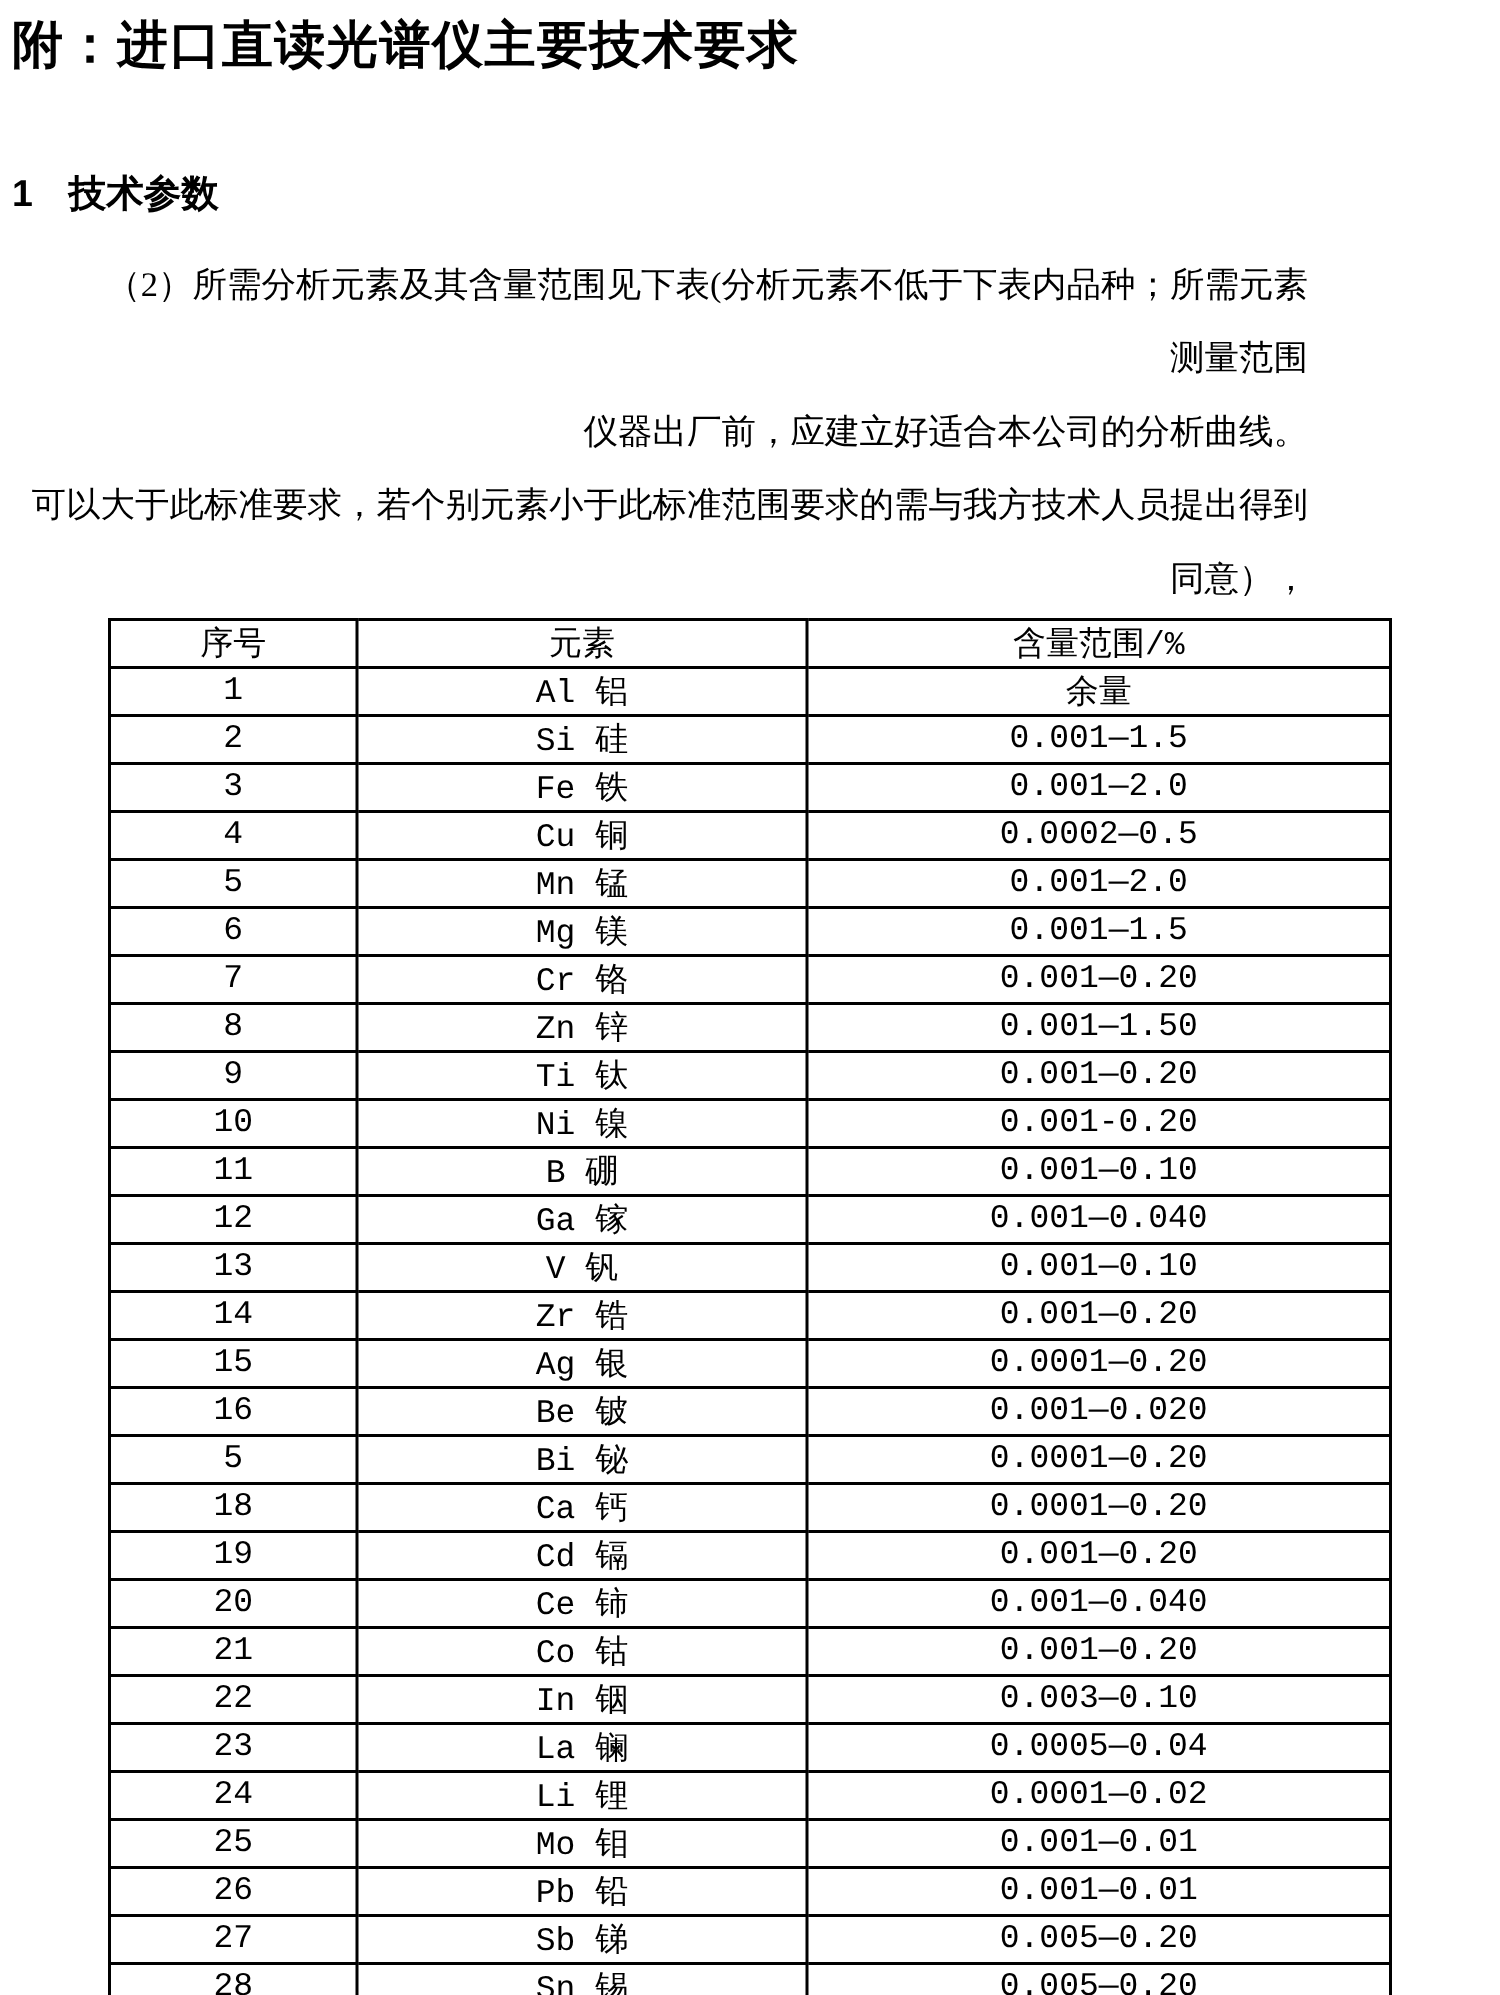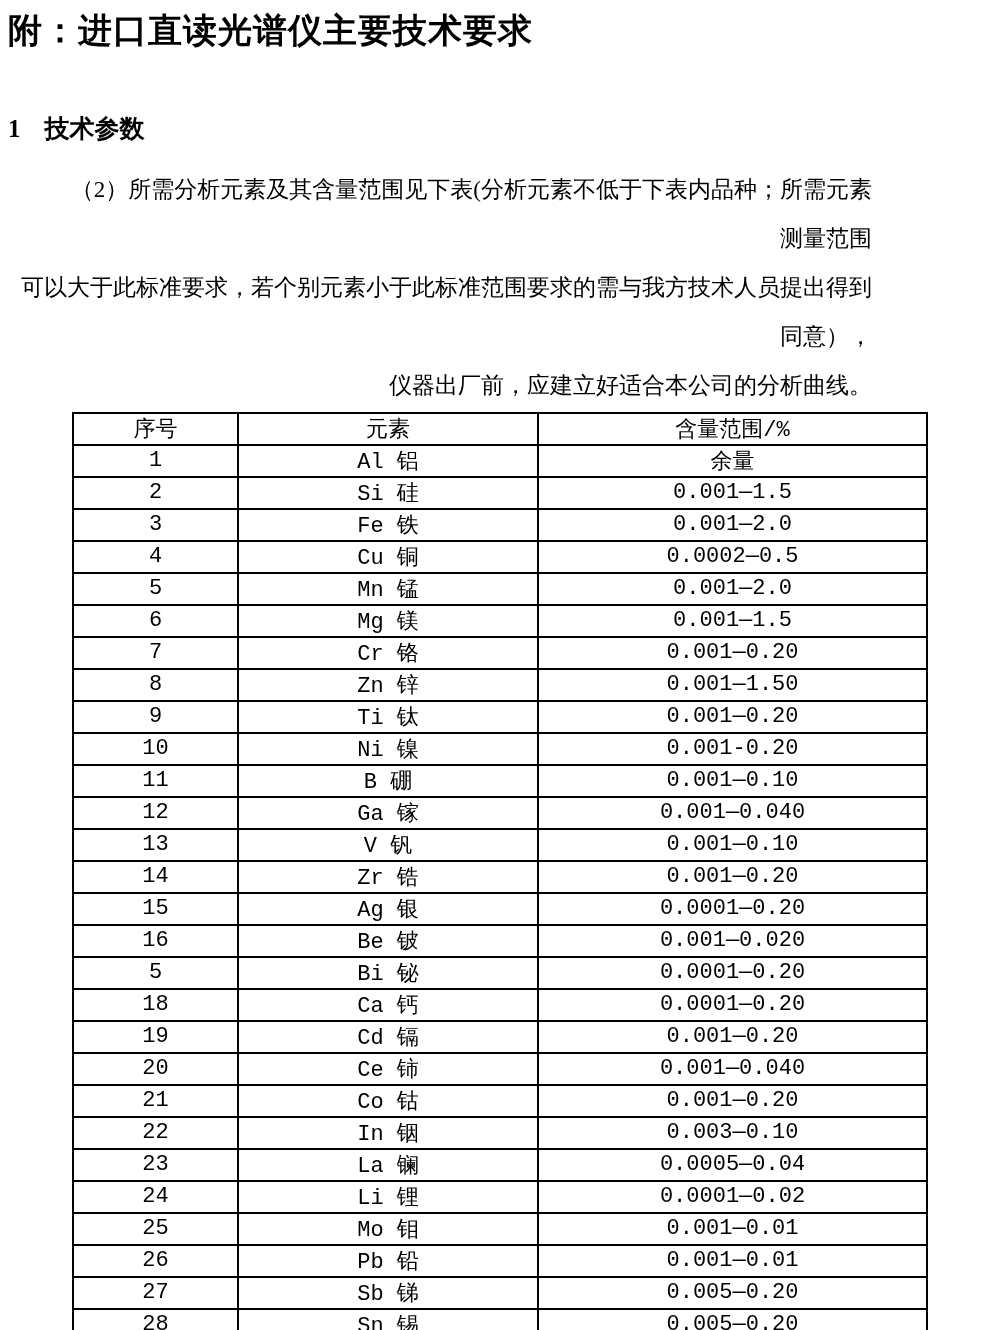--- a/index.html
+++ b/index.html
@@ -26,21 +26,21 @@
     line-height: 44px;
     font-weight: bold;
     letter-spacing: 1px;
     font-family: "Liberation Sans", "DejaVu Sans", sans-serif;
   }
   .section-heading {
     margin-top: 62px;
     font-size: 25px;
     line-height: 30px;
     font-weight: bold;
-    font-family: Liberation Serif, serif;
+    font-family: Liberation Sans, sans-serif;
   }
   .sec-num { margin-right: 24px; }
   .body-text {
     font-size: 23px;
     line-height: 49px;
   }
   .para-1 {
     margin-top: 22px;
     text-indent: 2.3em;
   }
@@ -76,22 +76,22 @@
 
   <h1 class="doc-title">附：进口直读光谱仪主要技术要求</h1>
 
   <h2 class="section-heading">
     <span class="sec-num">1</span><span>技术参数</span>
   </h2>
 
 
   <div class="body-text para-2">
     <div class="indent-line">（2）所需分析元素及其含量范围见下表(分析元素不低于下表内品种；所需元素测量范围</div>
+    <div>仪器出厂前，应建立好适合本公司的分析曲线。</div>
     <div>可以大于此标准要求，若个别元素小于此标准范围要求的需与我方技术人员提出得到同意），</div>
-    <div>仪器出厂前，应建立好适合本公司的分析曲线。</div>
   </div>
 
   <table class="spec-table">
     <colgroup>
       <col class="col-no">
       <col class="col-elem">
       <col class="col-range">
     </colgroup>
     <thead>
       <tr>

